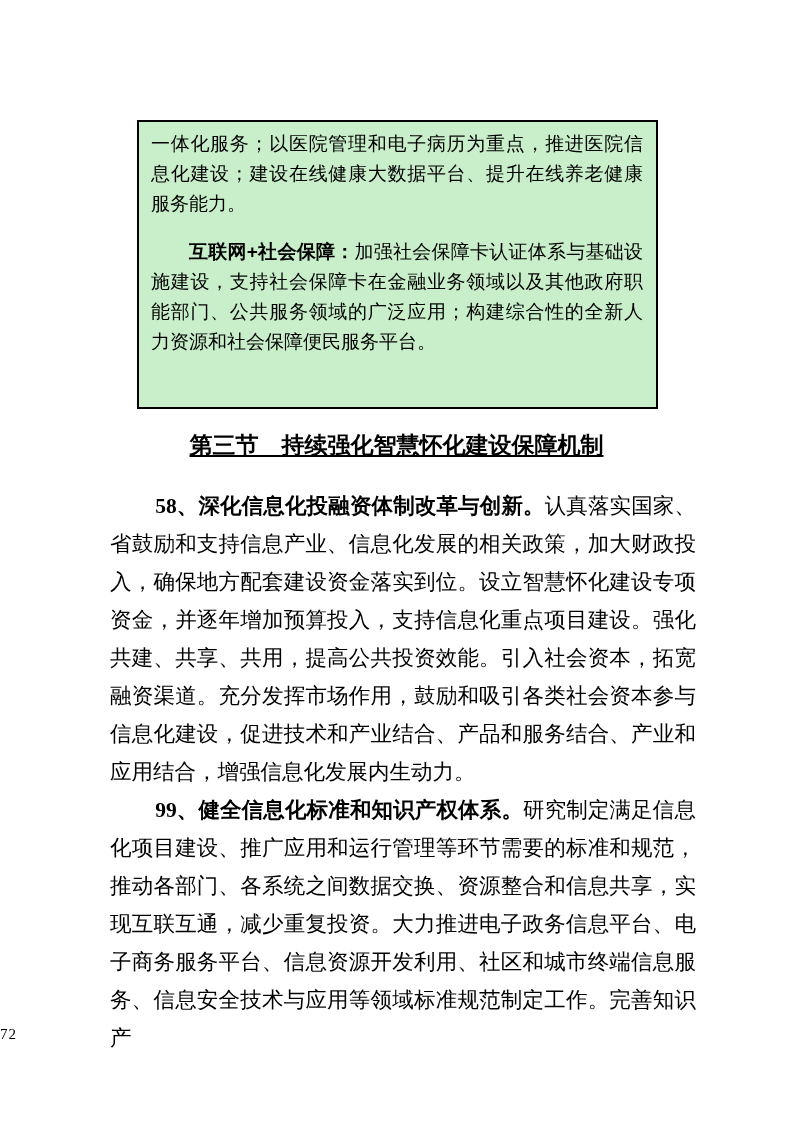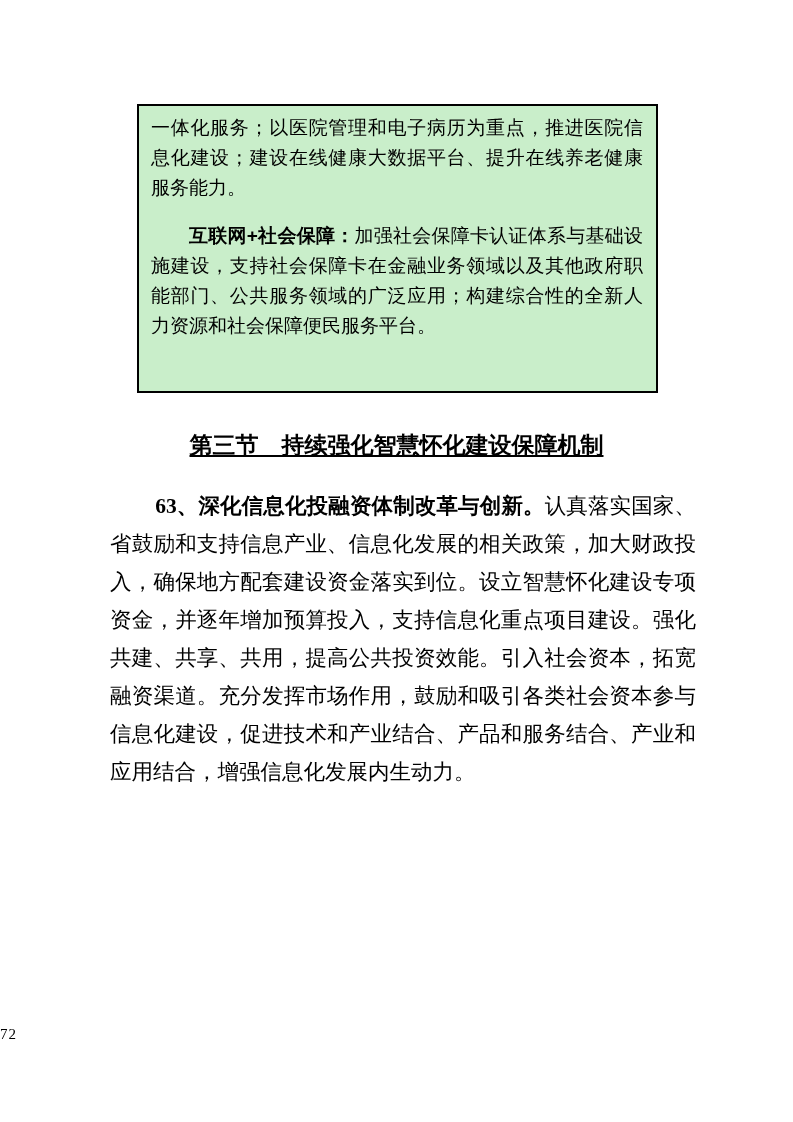--- a/index.html
+++ b/index.html
@@ -11,21 +11,21 @@
   .page {
     position: relative;
     width: 793px;
     height: 1122px;
     background: #ffffff;
     overflow: hidden;
   }
   .green-box {
     position: absolute;
     left: 137px;
-    top: 104px;
+    top: 120px;
     width: 521px;
     height: 289px;
     background: #c9eeca;
     border: 2px solid #000000;
     padding: 7px 13px 6px 12px;
     font-size: 19px;
     line-height: 30px;
     text-align: justify;
   }
   .box-para { text-align: justify; }
@@ -72,18 +72,19 @@
 <div class="page">
 
   <div class="green-box">
     <p class="box-para"><span>一体化服务；以医院管理和电子病历为重点，推进医院信息化建设；建设在线健康大数据平台、提升在线养老健康服务能力。</span></p>
     <p class="box-para indent"><span class="box-lead">互联网+社会保障：</span><span>加强社会保障卡认证体系与基础设施建设，支持社会保障卡在金融业务领域以及其他政府职能部门、公共服务领域的广泛应用；构建综合性的全新人力资源和社会保障便民服务平台。</span></p>
   </div>
 
   <h2 class="section-heading">第三节　持续强化智慧怀化建设保障机制</h2>
 
   <div class="body-text">
-    <p class="body-para"><span class="body-lead">63、深化信息化投融资体制改革与创新。</span><span>认真落实国家、省鼓励和支持信息产业、信息化发展的相关政策，加大财政投入，确保地方配套建设资金落实到位。设立智慧怀化建设专项资金，并逐年增加预算投入，支持信息化重点项目建设。强化共建、共享、共用，提高公共投资效能。引入社会资本，拓宽融资渠道。充分发挥市场作用，鼓励和吸引各类社会资本参与信息化建设，促进技术和产业结合、产品和服务结合、产业和应用结合，增强信息化发展内生动力。</span></p>
+    <p class="body-para"><span class="body-lead">58、深化信息化投融资体制改革与创新。</span><span>认真落实国家、省鼓励和支持信息产业、信息化发展的相关政策，加大财政投入，确保地方配套建设资金落实到位。设立智慧怀化建设专项资金，并逐年增加预算投入，支持信息化重点项目建设。强化共建、共享、共用，提高公共投资效能。引入社会资本，拓宽融资渠道。充分发挥市场作用，鼓励和吸引各类社会资本参与信息化建设，促进技术和产业结合、产品和服务结合、产业和应用结合，增强信息化发展内生动力。</span></p>
+    <p class="body-para"><span class="body-lead">99、健全信息化标准和知识产权体系。</span><span>研究制定满足信息化项目建设、推广应用和运行管理等环节需要的标准和规范，推动各部门、各系统之间数据交换、资源整合和信息共享，实现互联互通，减少重复投资。大力推进电子政务信息平台、电子商务服务平台、信息资源开发利用、社区和城市终端信息服务、信息安全技术与应用等领域标准规范制定工作。完善知识产</span></p>
   </div>
 
   <div class="page-number">72</div>
 
 </div>
 
 </body></html>

